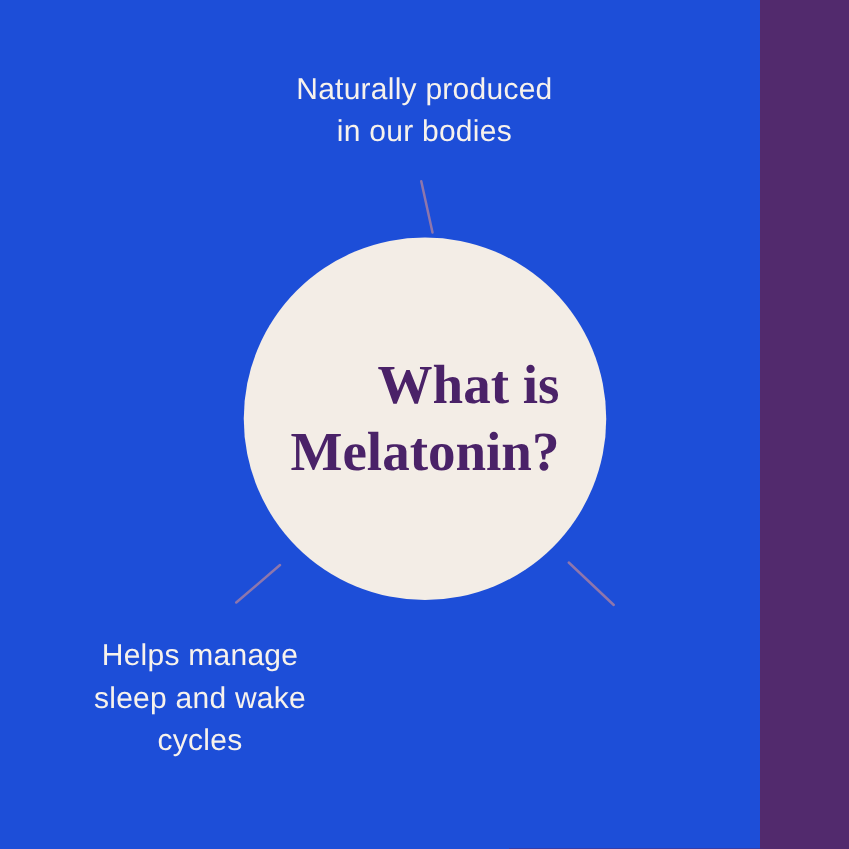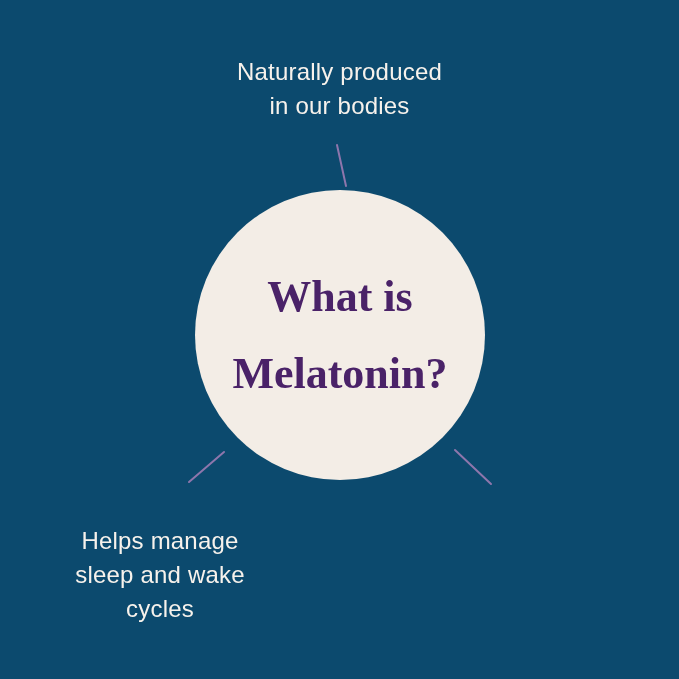--- a/index.html
+++ b/index.html
@@ -2,23 +2,23 @@
 <html><head>
 <meta charset="utf-8">
 <style>
   html, body {
     margin: 0;
     padding: 0;
     background: #522A6D;
   }
   .canvas {
     position: relative;
-    width: 679px;
+    width: 608px;
     height: 679px;
-    background: #0c4a6e;
+    background: #1d4ed8;
     overflow: hidden;
     font-family: "Liberation Sans", sans-serif;
   }
   .connectors {
     position: absolute;
     left: 0;
     top: 0;
     width: 679px;
     height: 679px;
     pointer-events: none;
@@ -33,21 +33,21 @@
     white-space: pre-line;
     letter-spacing: 0.2px;
   }
   .label-top {
     left: 0;
     top: 55px;
     width: 679px;
   }
   .label-bottom-left {
     left: 28px;
-    top: 524px;
+    top: 508px;
     width: 264px;
   }
   .label-bottom-right {
     left: 420px;
     top: 508px;
     width: 204px;
   }
   .circle {
     position: absolute;
     left: 195px;
@@ -58,22 +58,22 @@
     background: #F3EDE6;
     display: flex;
     align-items: center;
     justify-content: center;
   }
   .title {
     color: #4A2268;
     font-family: "Liberation Serif", "DejaVu Serif", serif;
     font-size: 44px;
     font-weight: 700;
-    line-height: 77px;
-    text-align: center;
+    line-height: 54px;
+    text-align: right;
     white-space: pre-line;
   }
 </style>
 </head>
 <body>
 
 <div class="canvas">
 
   <div class="label label-top">Naturally produced
 in our bodies</div>

